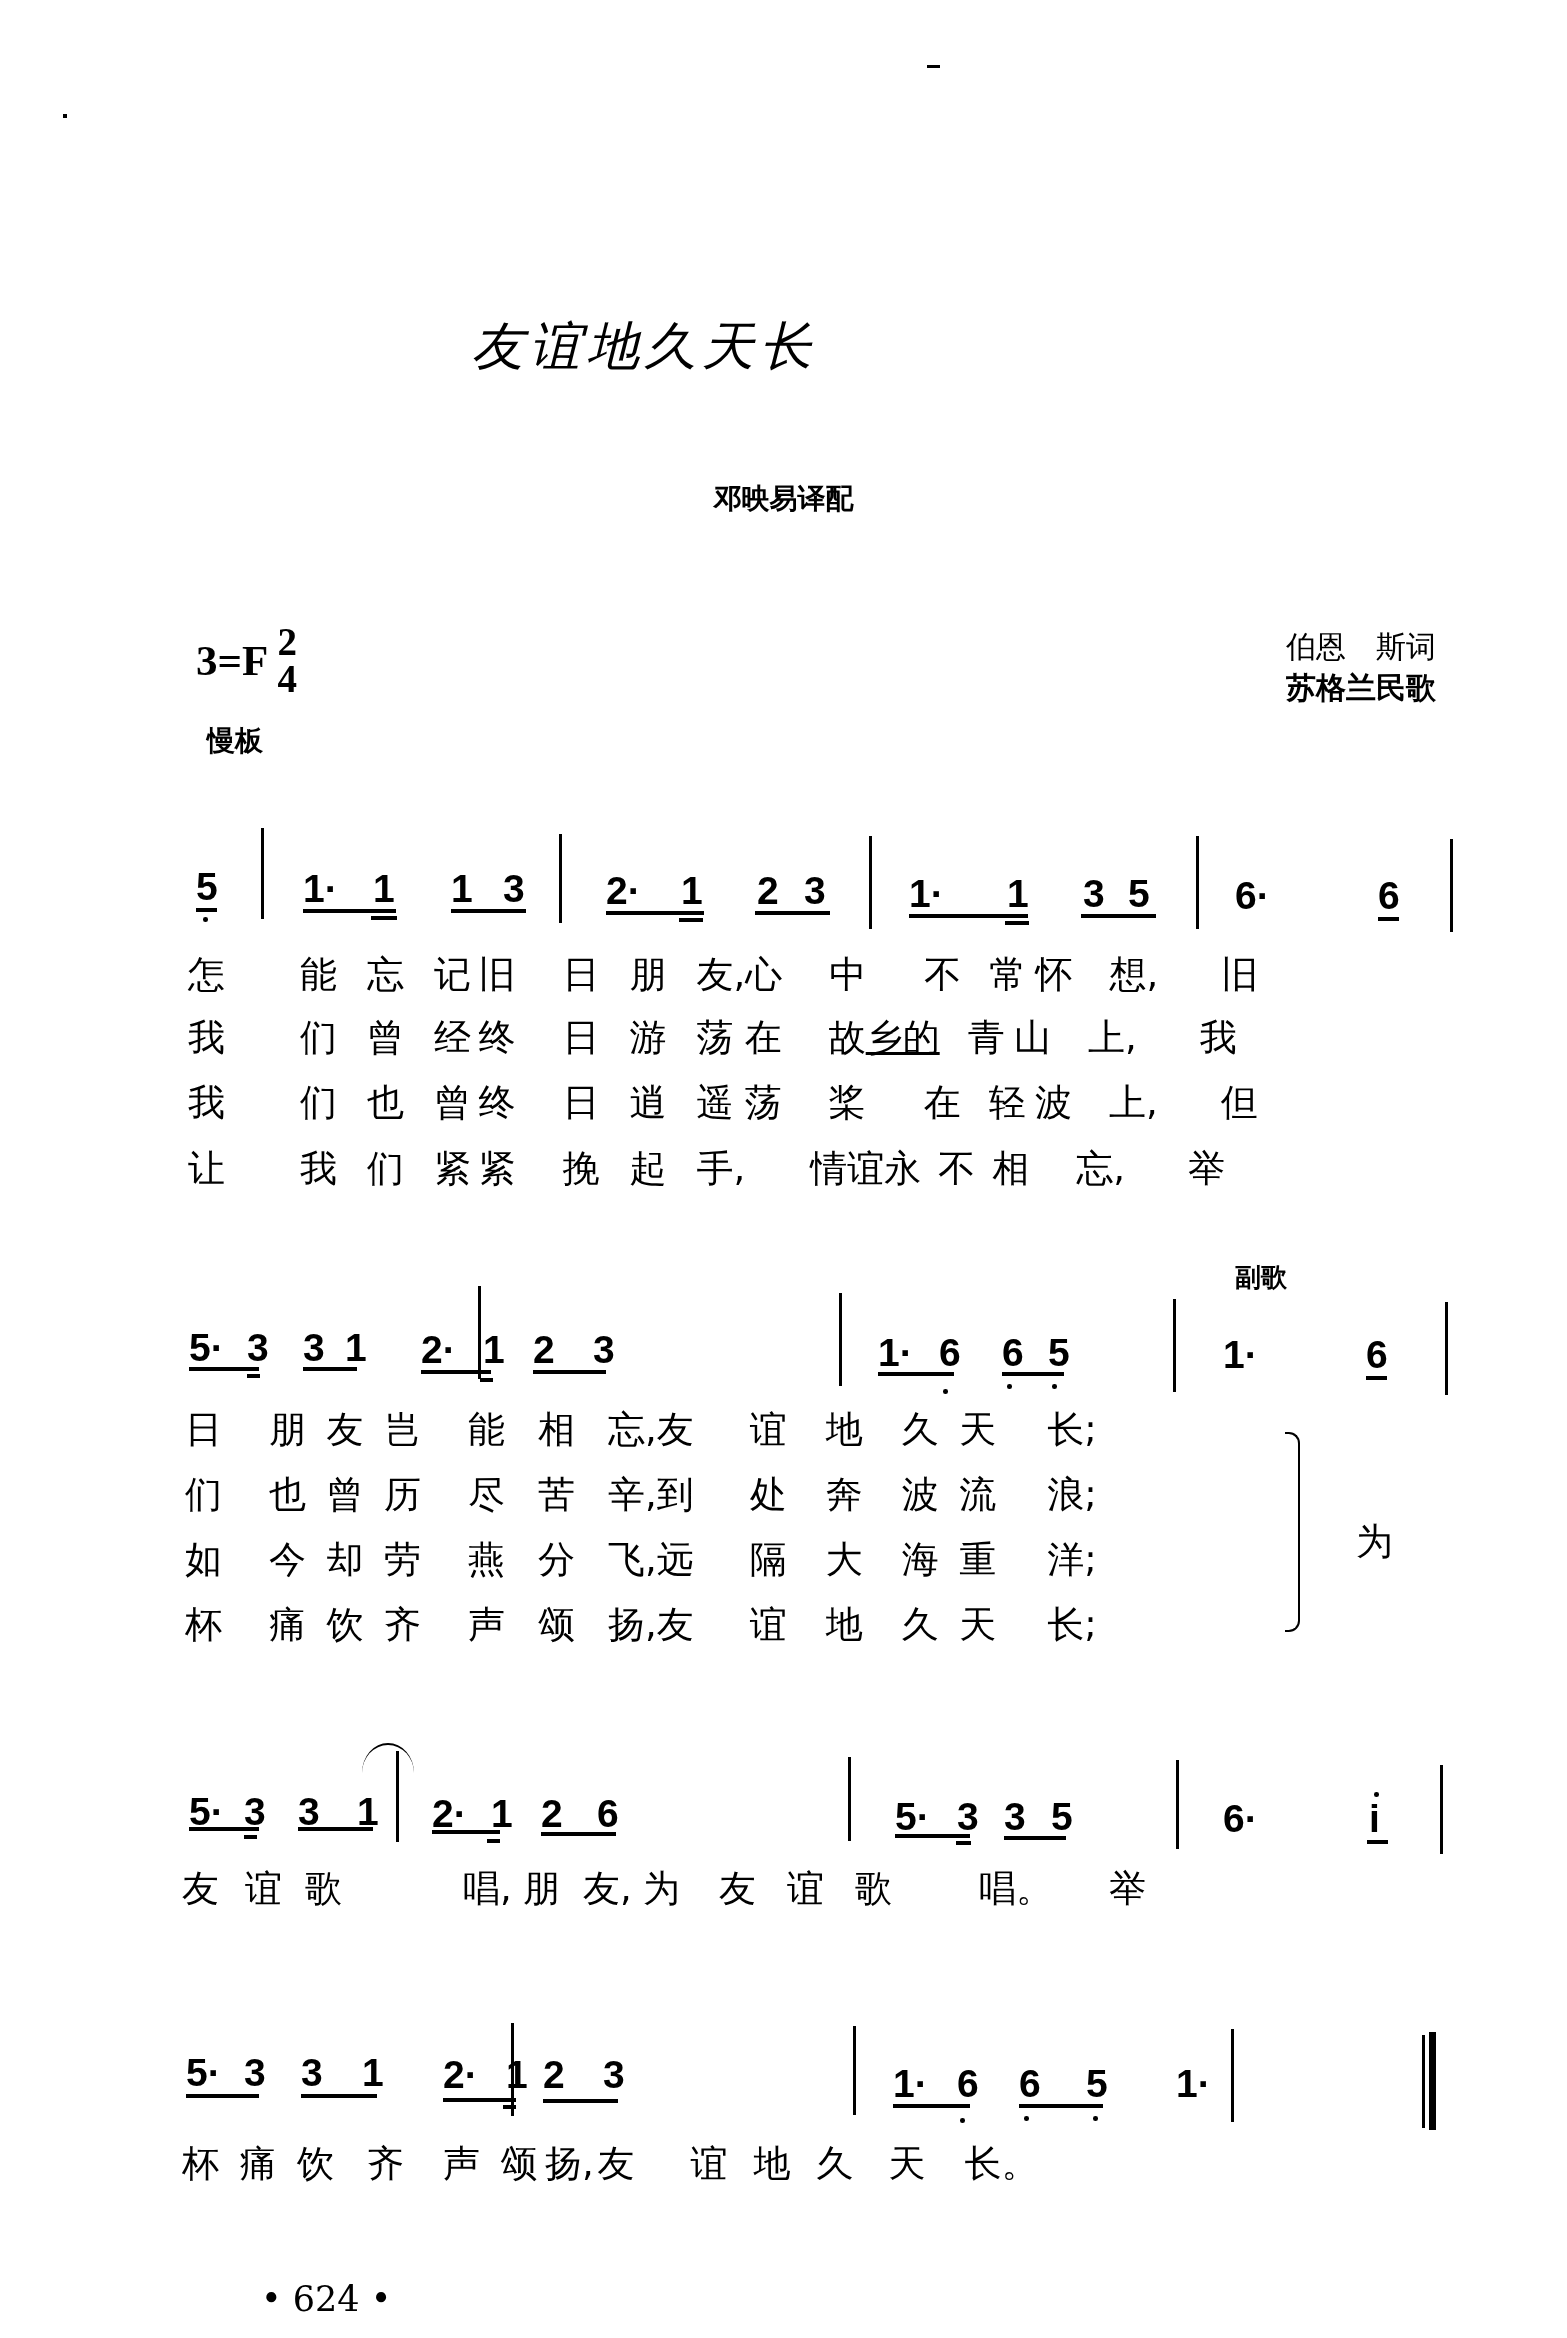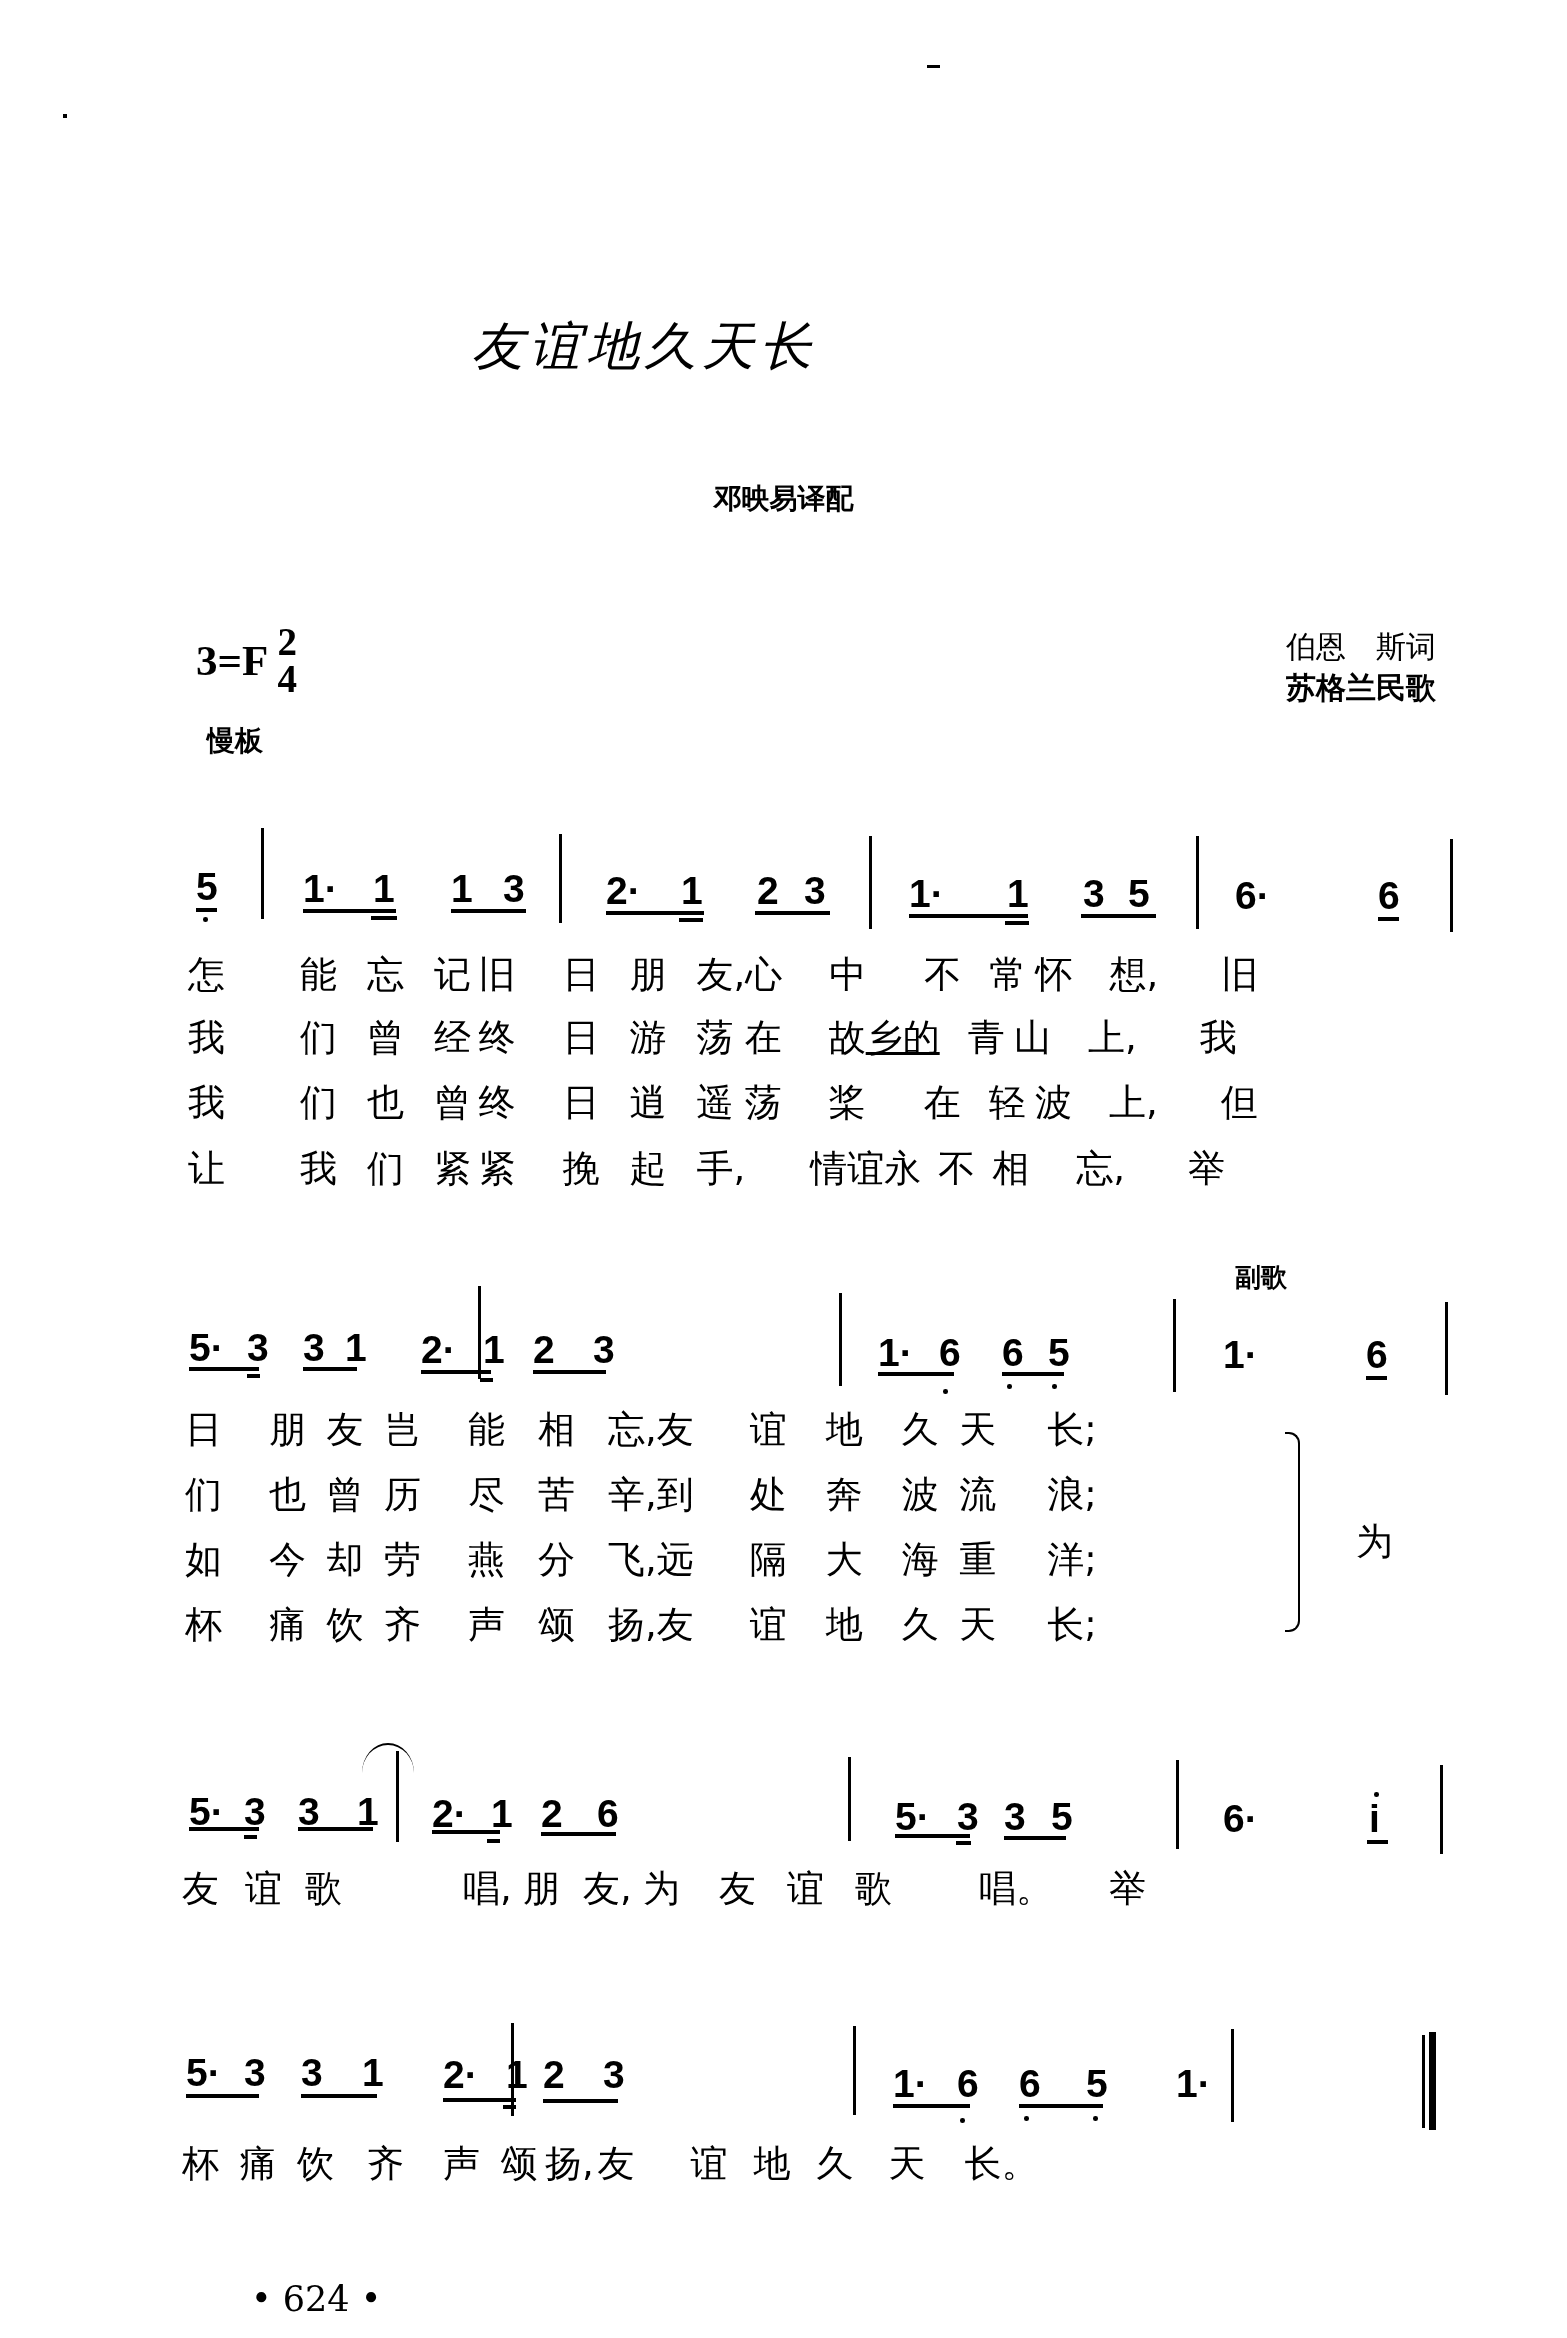--- a/index.html
+++ b/index.html
@@ -18,21 +18,21 @@
   .stray { width:3.7px; height:3.7px; background:#000; }
   .dash { width:13px; height:2.8px; background:#000; }
   .bar { width:2.8px; background:#000; }
   .note { font-family:"Liberation Sans", sans-serif; font-weight:bold; font-size:39px; line-height:43px; }
   .beam { height:3.7px; background:#000; }
   .lowdot { width:4.7px; height:4.7px; background:#000; border-radius:50%; }
   .highdot { width:4.7px; height:4.7px; background:#000; border-radius:50%; }
   .lyr { font-size:37px; line-height:43px; white-space:nowrap; }
   .brace { width:13px; border:2.8px solid #000; border-left:none; border-radius:0 11.2px 11.2px 0; }
   .tie { border-top:2.8px solid #000; border-radius:50% 50% 0 0 / 100% 100% 0 0; height:28px; }
-  .pageno { left:251px; top:2279px; font-family:"DejaVu Serif", serif; font-size:35px; }
+  .pageno { left:261px; top:2279px; font-family:"DejaVu Serif", serif; font-size:35px; }
 </style>
 </head>
 <body>
 
 <div class="abs stray" style="left:63px;top:114px;"></div>
 <div class="abs dash" style="left:927px;top:65px;"></div>
 
 <div class="abs title">友谊地久天长</div>
 <div class="abs origin">邓映易译配</div>
 

